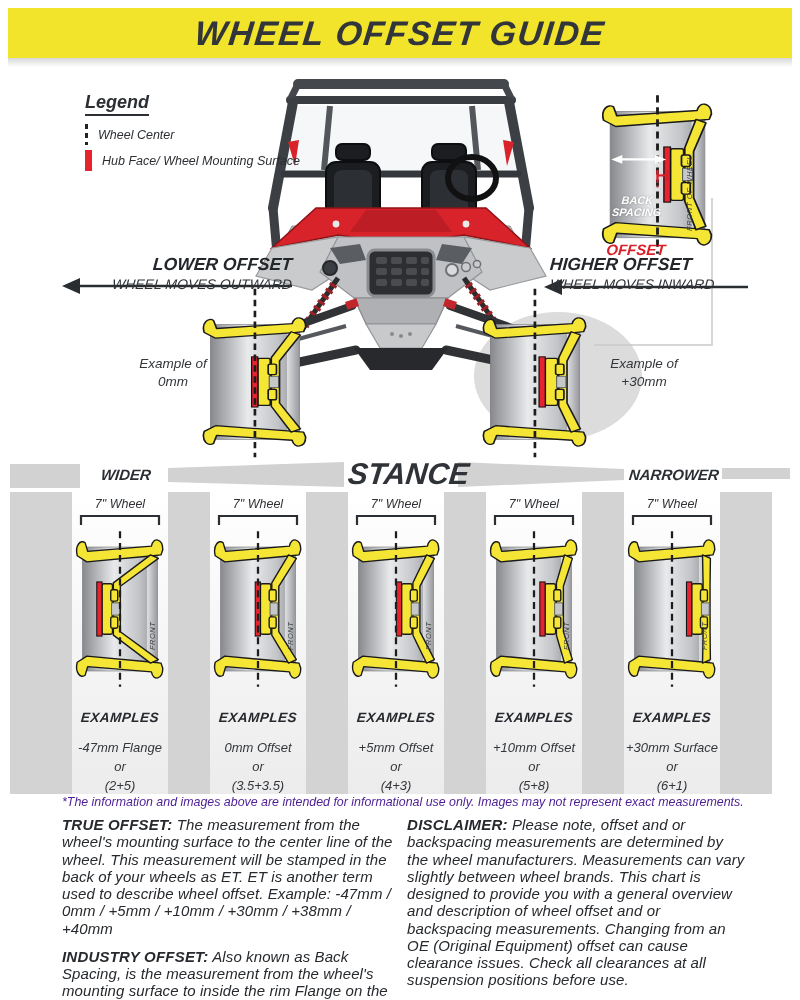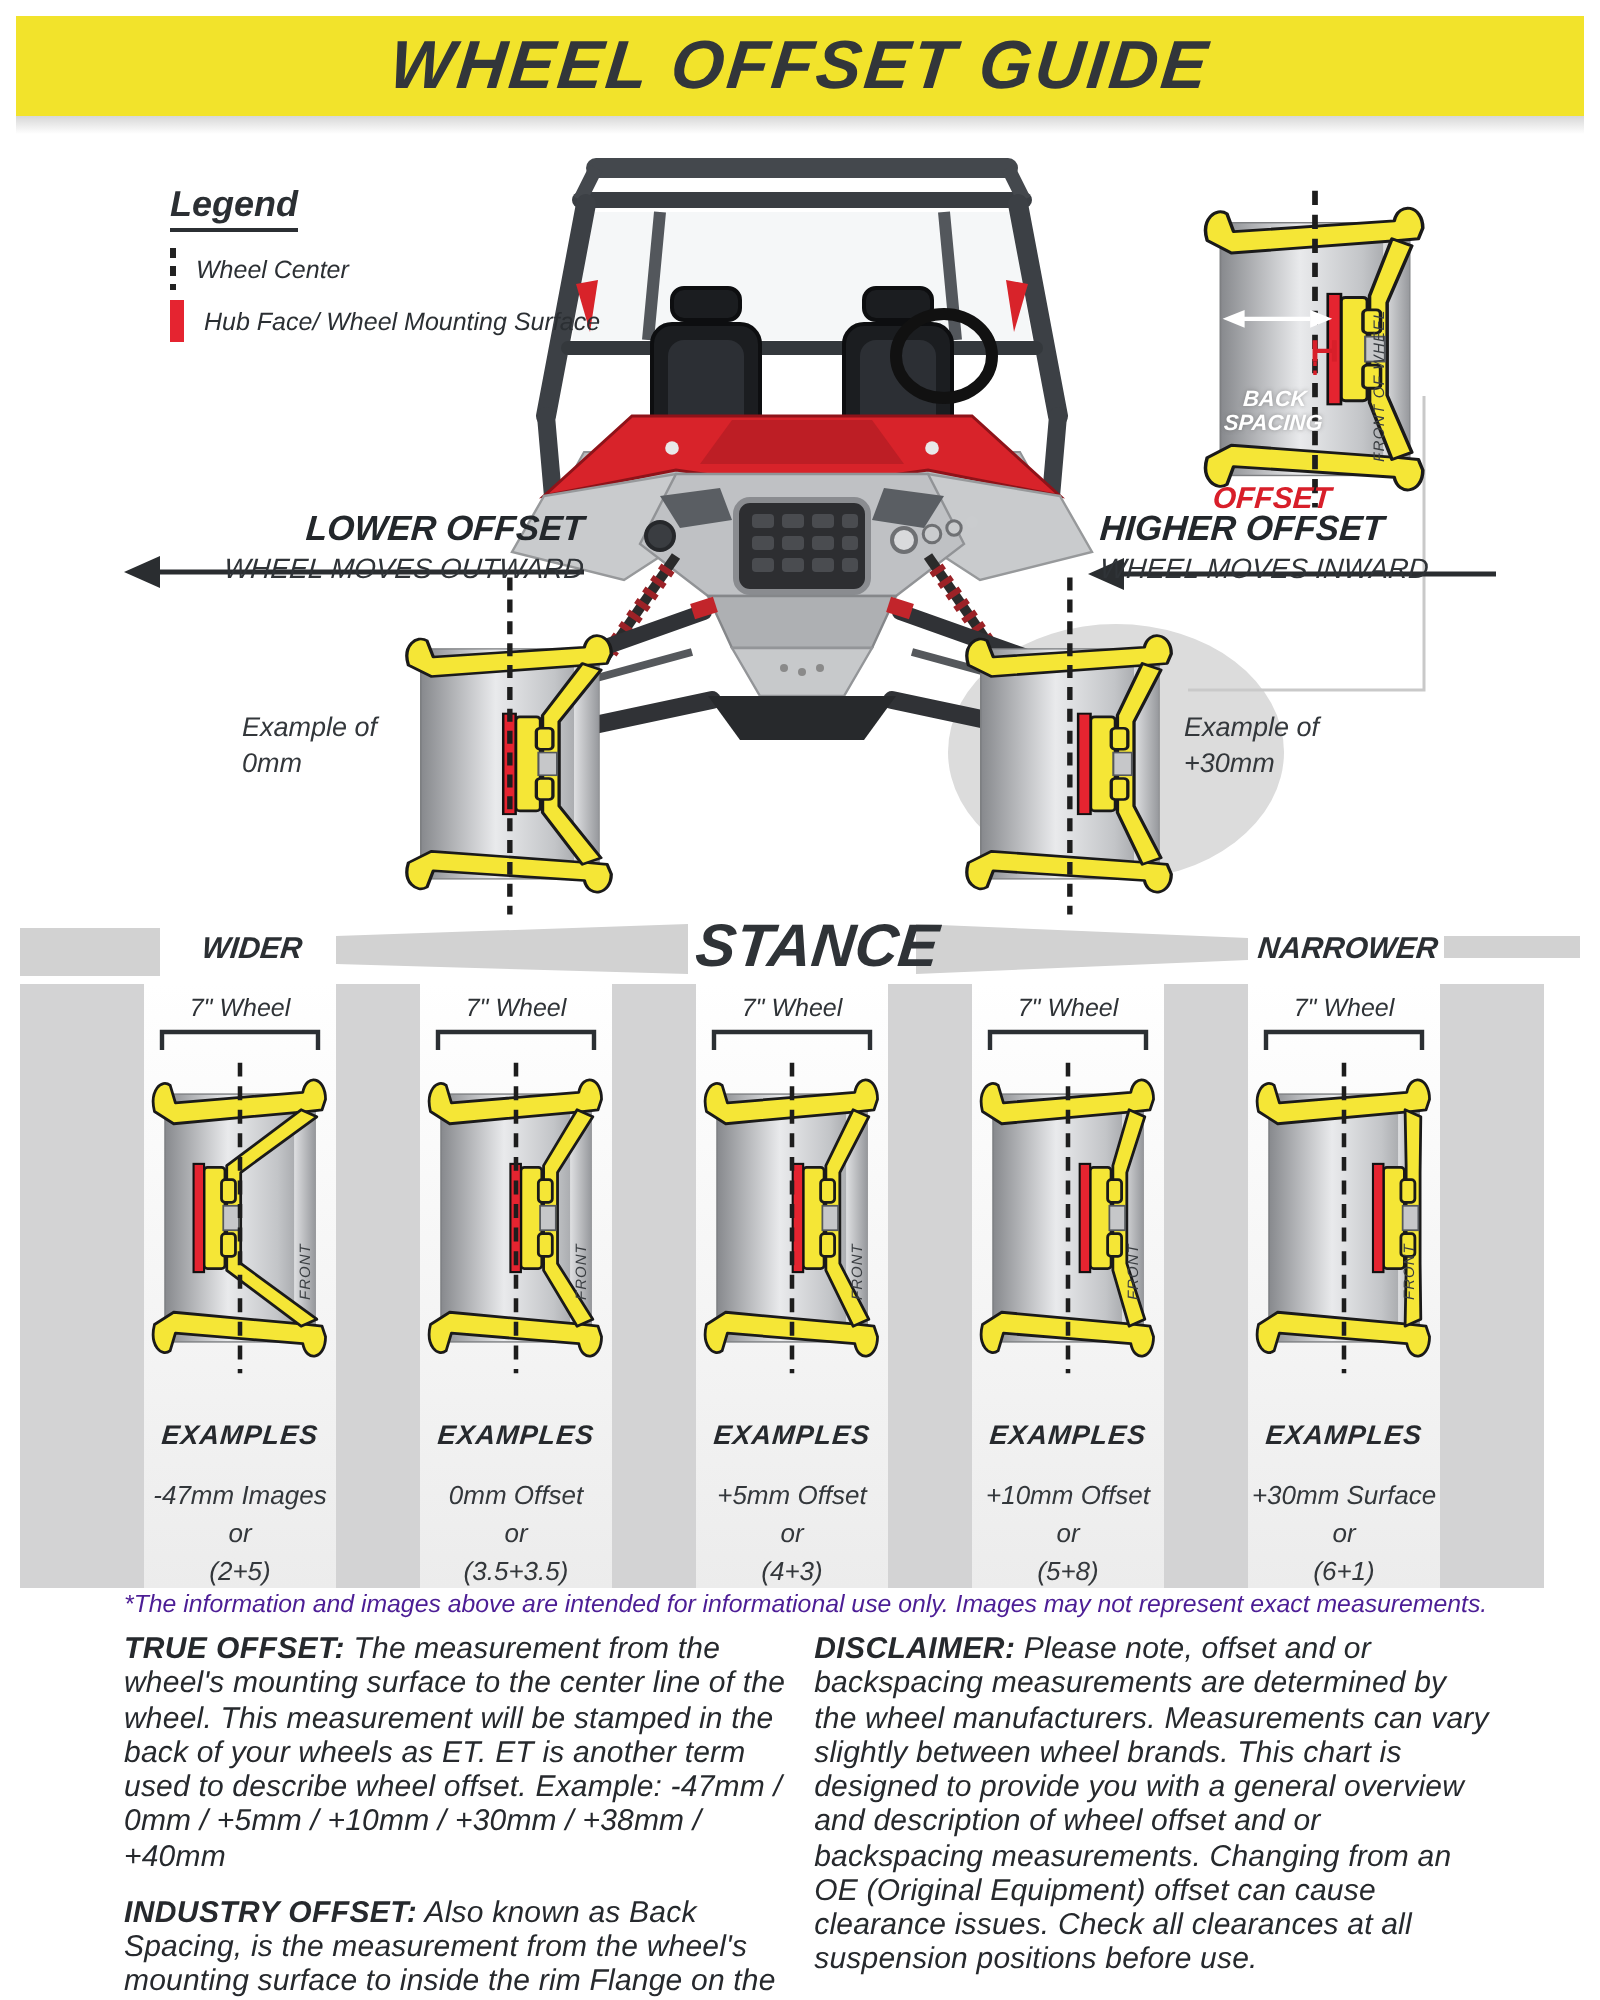--- a/index.html
+++ b/index.html
@@ -19,21 +19,21 @@
   .legend-title{font-size:18px;font-weight:700;border-bottom:2px solid #2b2f33;display:inline-block;padding-bottom:1px;margin-bottom:8px}
   .legend-item{display:flex;align-items:center;margin-bottom:5px;font-size:12.5px}
   .mk{display:inline-block;width:8px;height:21px;margin-right:10px}
   .mk.hub{background:#E52430;width:7px}
   .mk.dash{width:3px;background:repeating-linear-gradient(to bottom,#222 0 5px,transparent 5px 9px)}
   .dir-block{width:232px}
   .dir-title{font-size:17.5px;font-weight:800;color:#23272b;transform:skewX(-4deg)}
   .dir-sub{font-size:14px;color:#2f3337;margin-top:1px;transform:skewX(-4deg)}
   .dir-left{left:60px;top:196px;text-align:right}
   .dir-right{left:550px;top:196px;text-align:left;width:210px}
-  .example-label{width:104px;font-size:13.5px;line-height:1.35;color:#33373b}
+  .example-label{width:104px;text-align:center;font-size:13.5px;line-height:1.35;color:#33373b}
   .ex-left{left:121px;top:297px}
   .ex-right{left:592px;top:297px}
   .backspacing-label{left:606px;top:136px;width:62px;text-align:center;color:#fff;font-size:11px;font-weight:800;line-height:1.1;transform:skewX(-4deg);text-shadow:0 0 2px rgba(90,90,90,.55)}
   .offset-label{left:604px;top:183px;width:64px;text-align:center;color:#D81F2A;font-size:15px;font-weight:800;transform:skewX(-4deg)}
   .fow-label{left:685px;top:94px;height:82px;width:14px;writing-mode:vertical-rl;transform:rotate(180deg);font-size:7.6px;color:#3a3e42;letter-spacing:.6px;text-align:center}
 
   
   .stance-band{position:absolute;left:0;top:460px;width:800px;height:33px}
   .stance-band svg{position:absolute;left:0;top:0}
   .stance-side{position:absolute;top:6px;font-size:15px;font-weight:800;color:#2b2f33;text-align:center;transform:skewX(-6deg)}
@@ -300,21 +300,21 @@
           <rect fill="#F5E636" stroke="#1a1a1a" stroke-width="1.6" stroke-linejoin="round" x="34.400000000000006" y="66" width="12" height="58" rx="2"></rect>
           <rect fill="#F5E636" stroke="#1a1a1a" stroke-width="1.6" stroke-linejoin="round" x="44.400000000000006" y="73" width="8" height="13" rx="2"></rect>
           <rect fill="#F5E636" stroke="#1a1a1a" stroke-width="1.6" stroke-linejoin="round" x="44.400000000000006" y="104" width="8" height="13" rx="2"></rect>
           <rect x="45.400000000000006" y="88" width="9" height="14" fill="#c6c7c9" stroke="#55585c" stroke-width="1"></rect>
           <rect x="28.400000000000006" y="64" width="6" height="62" fill="#E52430" stroke="#111" stroke-width="1.2"></rect>
           <line x1="55" y1="6" x2="55" y2="184" stroke="#1d1d1d" stroke-width="2.6" stroke-dasharray="8 5.5"></line>
         </svg>
       <div class="front-label">FRONT</div>
     </div>
     <div class="examples-h">EXAMPLES</div>
-    <div class="ex-line ex-offset">-47mm Images</div>
+    <div class="ex-line ex-offset">-47mm Flange</div>
     <div class="ex-line">or</div>
     <div class="ex-line">(2+5)</div>
   </div>
 <div class="stripe" style="width: 42px;"></div>
   <div class="wheel-col">
     <div class="wheel-size">7" Wheel</div>
     <svg class="bracket" width="96" height="13" viewBox="0 0 96 13">
       <path d="M9,12 V3 H87 V12" fill="none" stroke="#2b2f33" stroke-width="2.2"></path>
     </svg>
     <div class="wheel-art-wrap">

